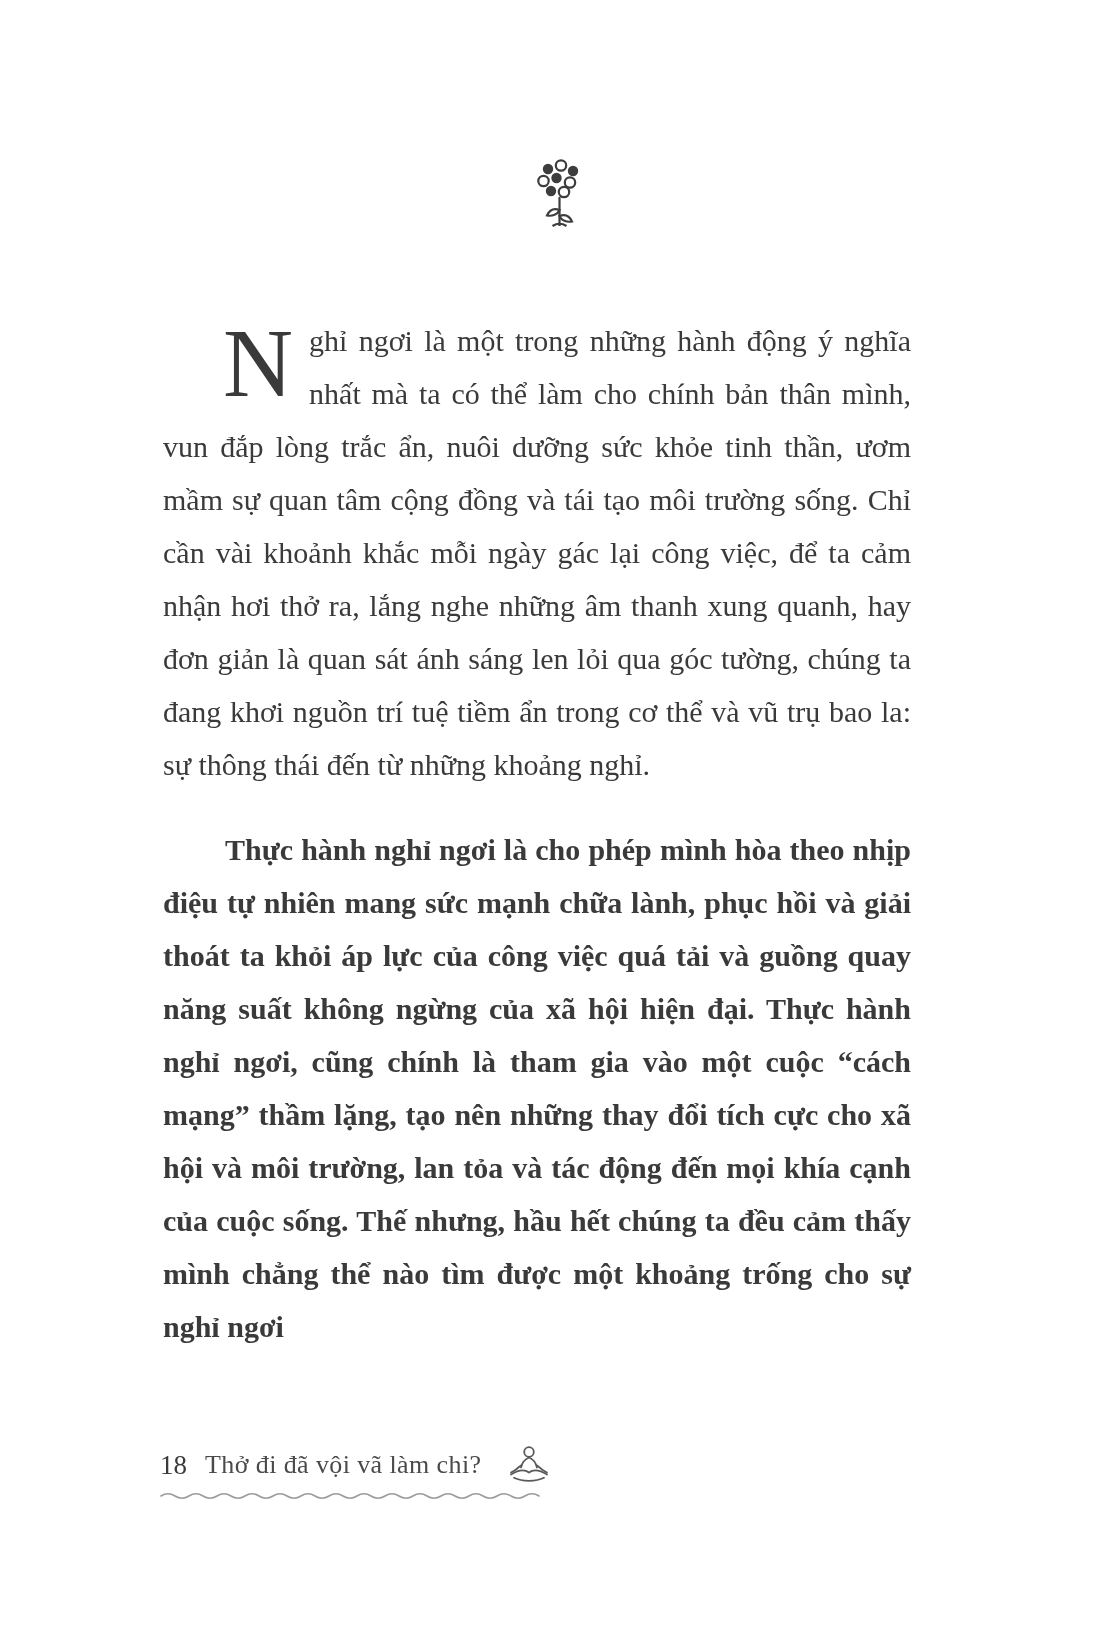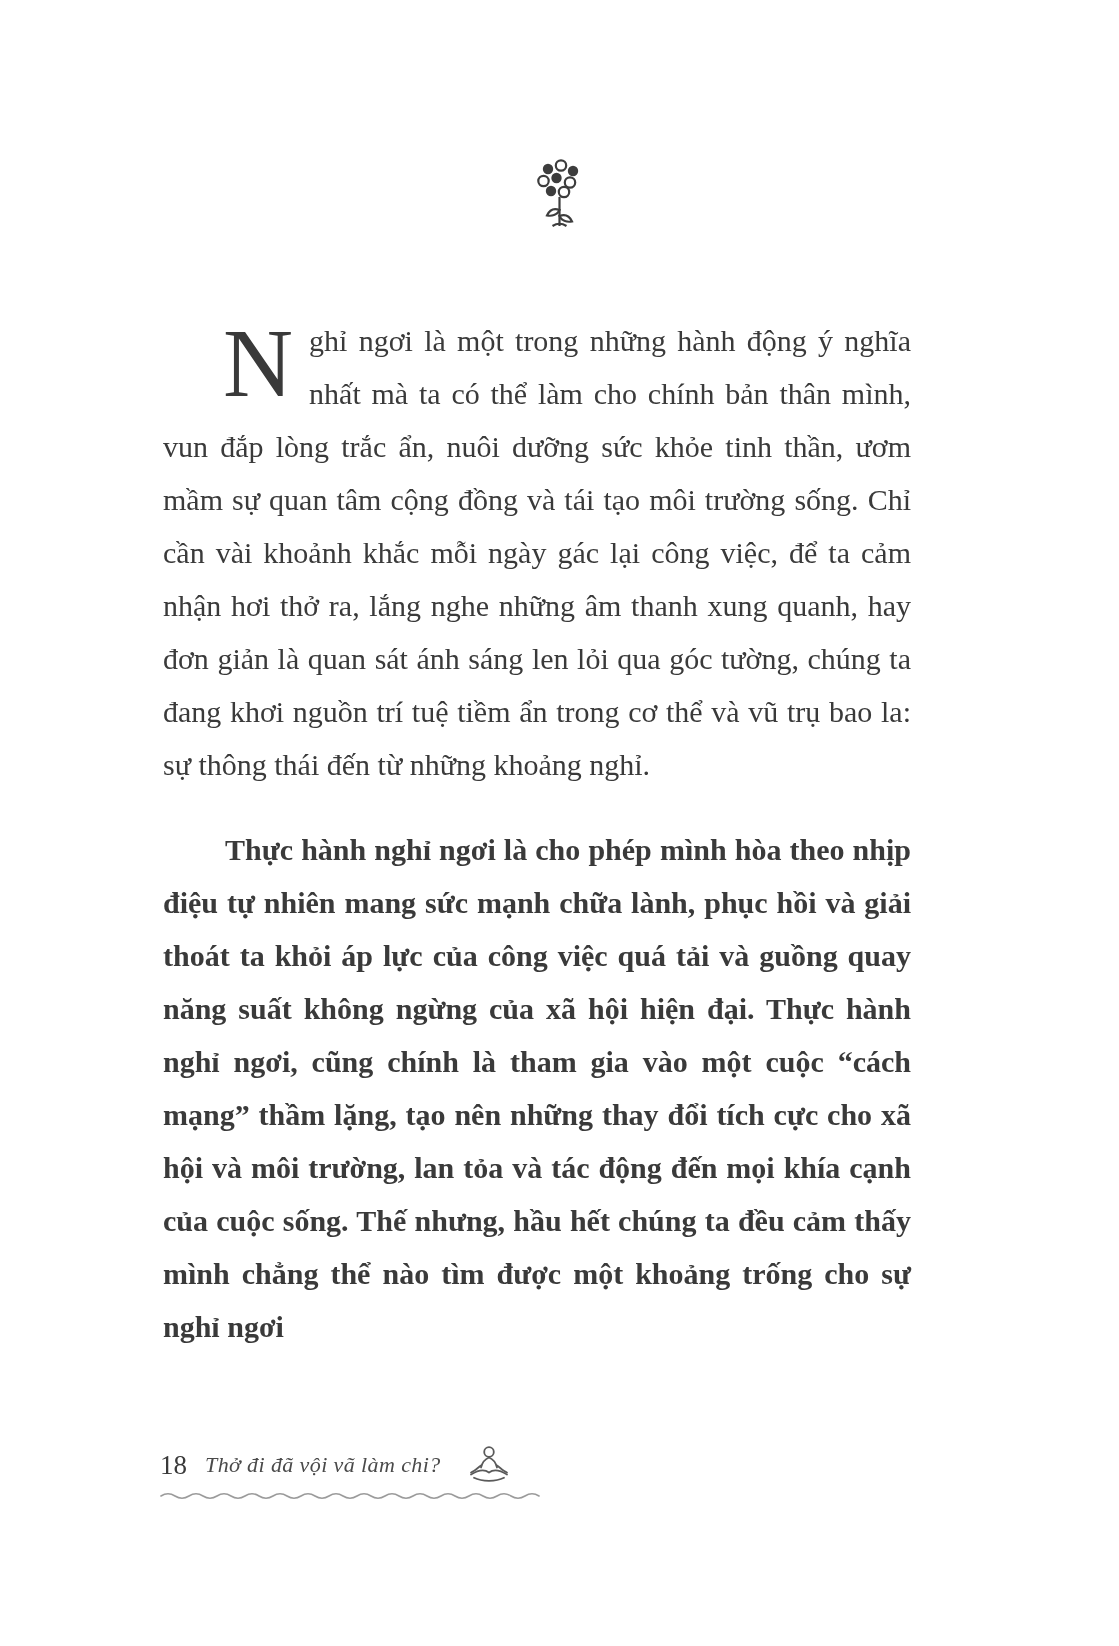--- a/index.html
+++ b/index.html
@@ -59,22 +59,21 @@
   .footer-row {
     display: flex;
     align-items: center;
   }
   .pagenum {
     font-size: 27px;
     color: #3a3a3a;
     margin-right: 18px;
   }
   .booktitle {
-    font-size: 22px;
-    font-style: italic;
+    font-size: 26px;
     color: #4a4a4a;
     letter-spacing: 0.4px;
   }
   .medicon {
     margin-left: 22px;
     display: inline-flex;
     align-items: center;
   }
   .wave {
     display: block;

